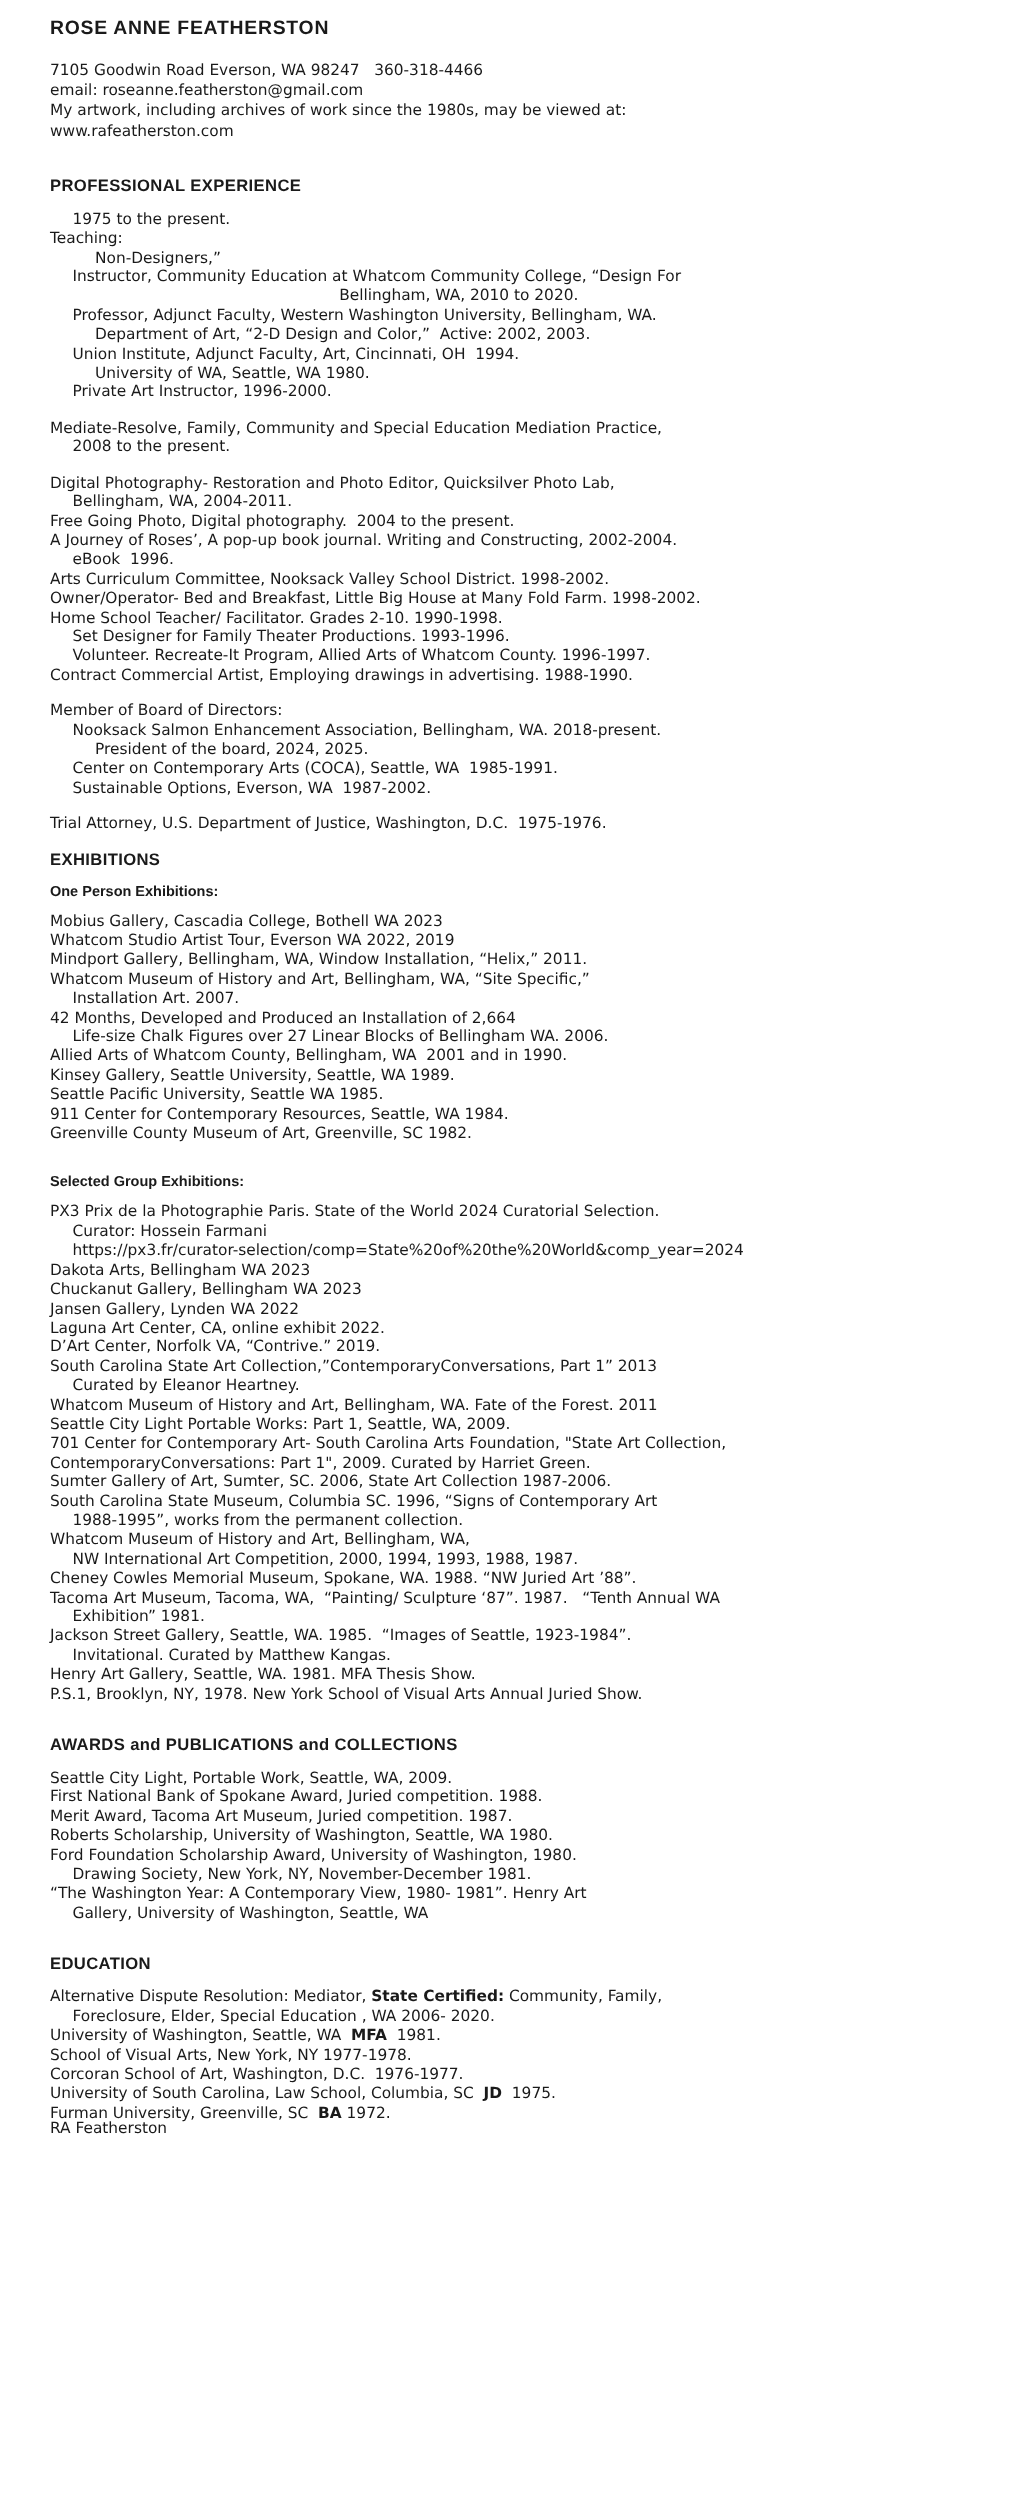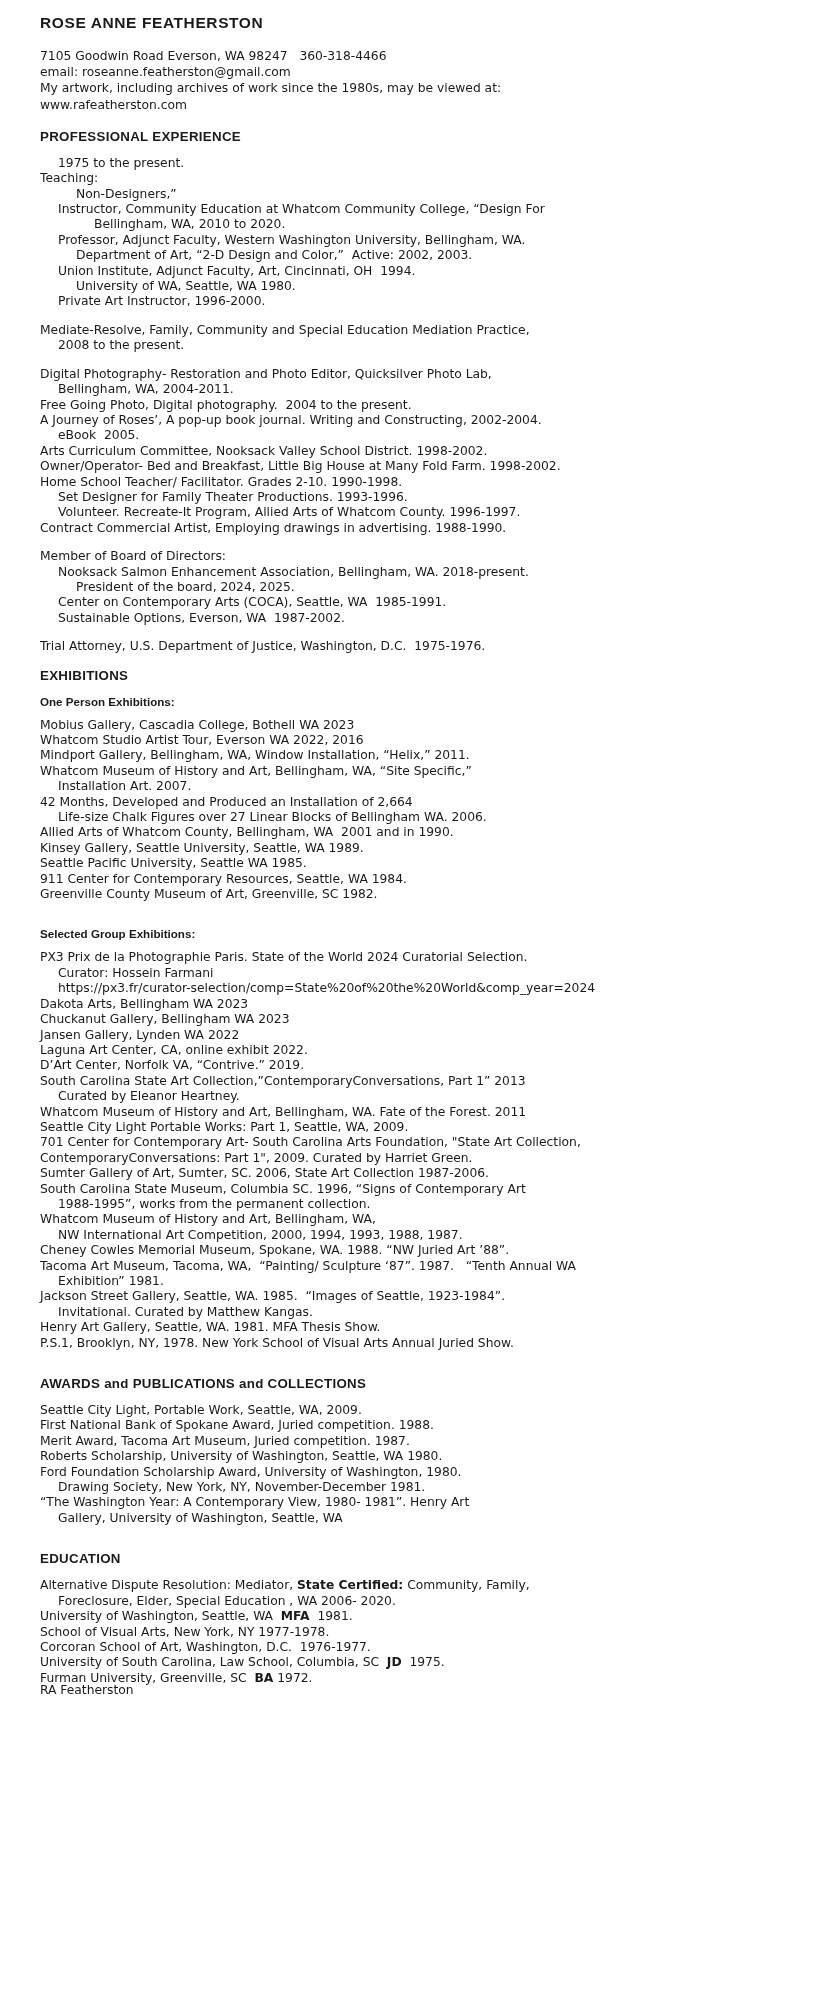--- a/index.html
+++ b/index.html
@@ -22,21 +22,21 @@
   .name {
     font-family: "Liberation Sans", sans-serif;
     font-weight: bold;
     font-size: 15.5px;
     letter-spacing: 0.6px;
     margin: 0 0 16px 0;
   }
   .contact {
     font-size: 12.3px;
     line-height: 16.2px;
-    margin-bottom: 16px;
+    margin-bottom: 28px;
   }
   .contact div { white-space: pre; }
   h2.section {
     font-family: "Liberation Sans", sans-serif;
     font-weight: bold;
     font-size: 13.3px;
     letter-spacing: 0.3px;
     margin: 0 0 12px 0;
   }
   h3.subsection {
@@ -47,21 +47,21 @@
   }
   .block {
     font-size: 12.3px;
     line-height: 15.4px;
     margin-bottom: 13px;
   }
   .block.tight { margin-bottom: 12px; }
   .line { white-space: pre-wrap; }
   .i1 { padding-left: 18px; }
   .i2 { padding-left: 36px; }
-  .i3 { padding-left: 54px; }
+  .i3 { padding-left: 54px; text-align: center; }
   .gap-s { height: 12px; }
   .b { font-weight: bold; }
   .sign {
     font-size: 12.3px;
     text-align: left;
     padding-right: 2px;
     margin-top: -15.4px;
   }
 </style>
 </head>
@@ -94,21 +94,21 @@
     </div>
   <div class="block">
       <div class="line">Mediate-Resolve, Family, Community and Special Education Mediation Practice,</div>
       <div class="line i1">2008 to the present.</div>
     </div>
   <div class="block">
       <div class="line">Digital Photography- Restoration and Photo Editor, Quicksilver Photo Lab,</div>
       <div class="line i1">Bellingham, WA, 2004-2011.</div>
       <div class="line">Free Going Photo, Digital photography.  2004 to the present.</div>
       <div class="line">A Journey of Roses’, A pop-up book journal. Writing and Constructing, 2002-2004.</div>
-      <div class="line i1">eBook  2005.</div>
+      <div class="line i1">eBook  1996.</div>
       <div class="line">Arts Curriculum Committee, Nooksack Valley School District. 1998-2002.</div>
       <div class="line">Owner/Operator- Bed and Breakfast, Little Big House at Many Fold Farm. 1998-2002.</div>
       <div class="line">Home School Teacher/ Facilitator. Grades 2-10. 1990-1998.</div>
       <div class="line i1">Set Designer for Family Theater Productions. 1993-1996.</div>
       <div class="line i1">Volunteer. Recreate-It Program, Allied Arts of Whatcom County. 1996-1997.</div>
       <div class="line">Contract Commercial Artist, Employing drawings in advertising. 1988-1990.</div>
     </div>
   <div class="block">
       <div class="line">Member of Board of Directors:</div>
       <div class="line i1">Nooksack Salmon Enhancement Association, Bellingham, WA. 2018-present.</div>
@@ -118,21 +118,21 @@
     </div>
   <div class="block">
       <div class="line">Trial Attorney, U.S. Department of Justice, Washington, D.C.  1975-1976.</div>
     </div>
 
   <h2 class="section">EXHIBITIONS</h2>
 
   <h3 class="subsection">One Person Exhibitions:</h3>
   <div class="block">
       <div class="line">Mobius Gallery, Cascadia College, Bothell WA 2023</div>
-      <div class="line">Whatcom Studio Artist Tour, Everson WA 2022, 2016</div>
+      <div class="line">Whatcom Studio Artist Tour, Everson WA 2022, 2019</div>
       <div class="line">Mindport Gallery, Bellingham, WA, Window Installation, “Helix,” 2011.</div>
       <div class="line">Whatcom Museum of History and Art, Bellingham, WA, “Site Specific,”</div>
       <div class="line i1">Installation Art. 2007.</div>
       <div class="line">42 Months, Developed and Produced an Installation of 2,664</div>
       <div class="line i1">Life-size Chalk Figures over 27 Linear Blocks of Bellingham WA. 2006.</div>
       <div class="line">Allied Arts of Whatcom County, Bellingham, WA  2001 and in 1990.</div>
       <div class="line">Kinsey Gallery, Seattle University, Seattle, WA 1989.</div>
       <div class="line">Seattle Pacific University, Seattle WA 1985.</div>
       <div class="line">911 Center for Contemporary Resources, Seattle, WA 1984.</div>
       <div class="line">Greenville County Museum of Art, Greenville, SC 1982.</div>

